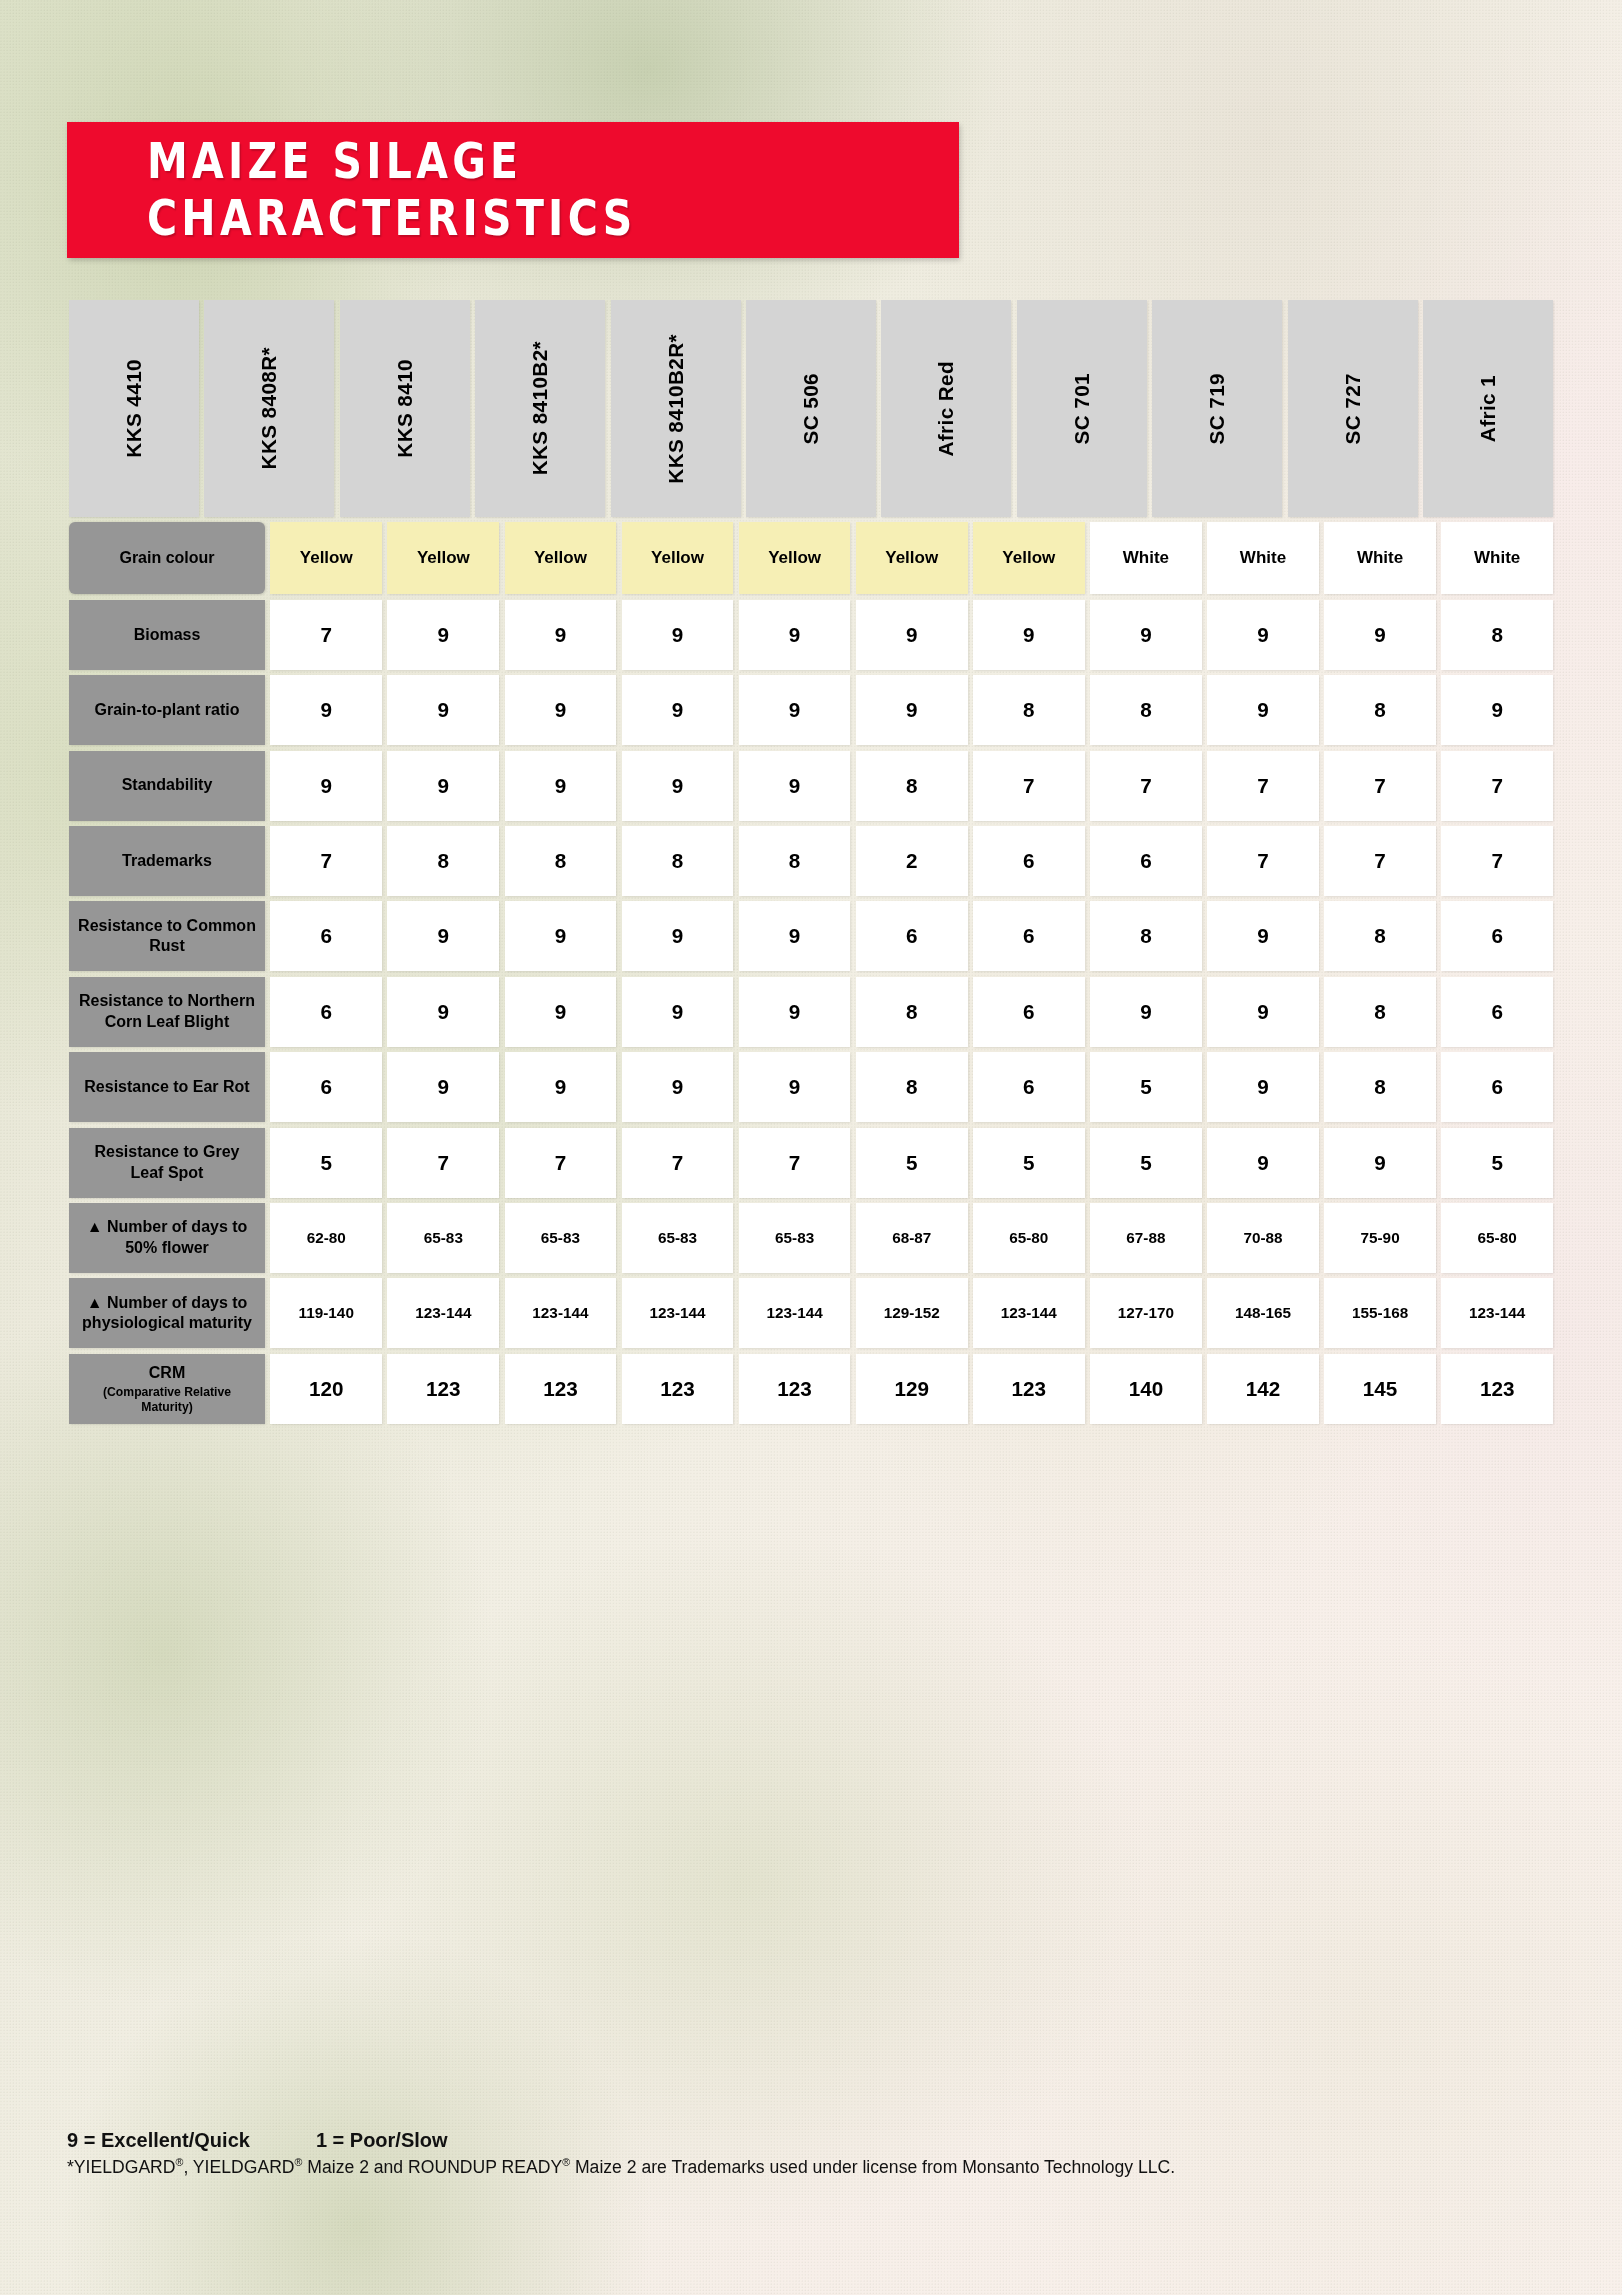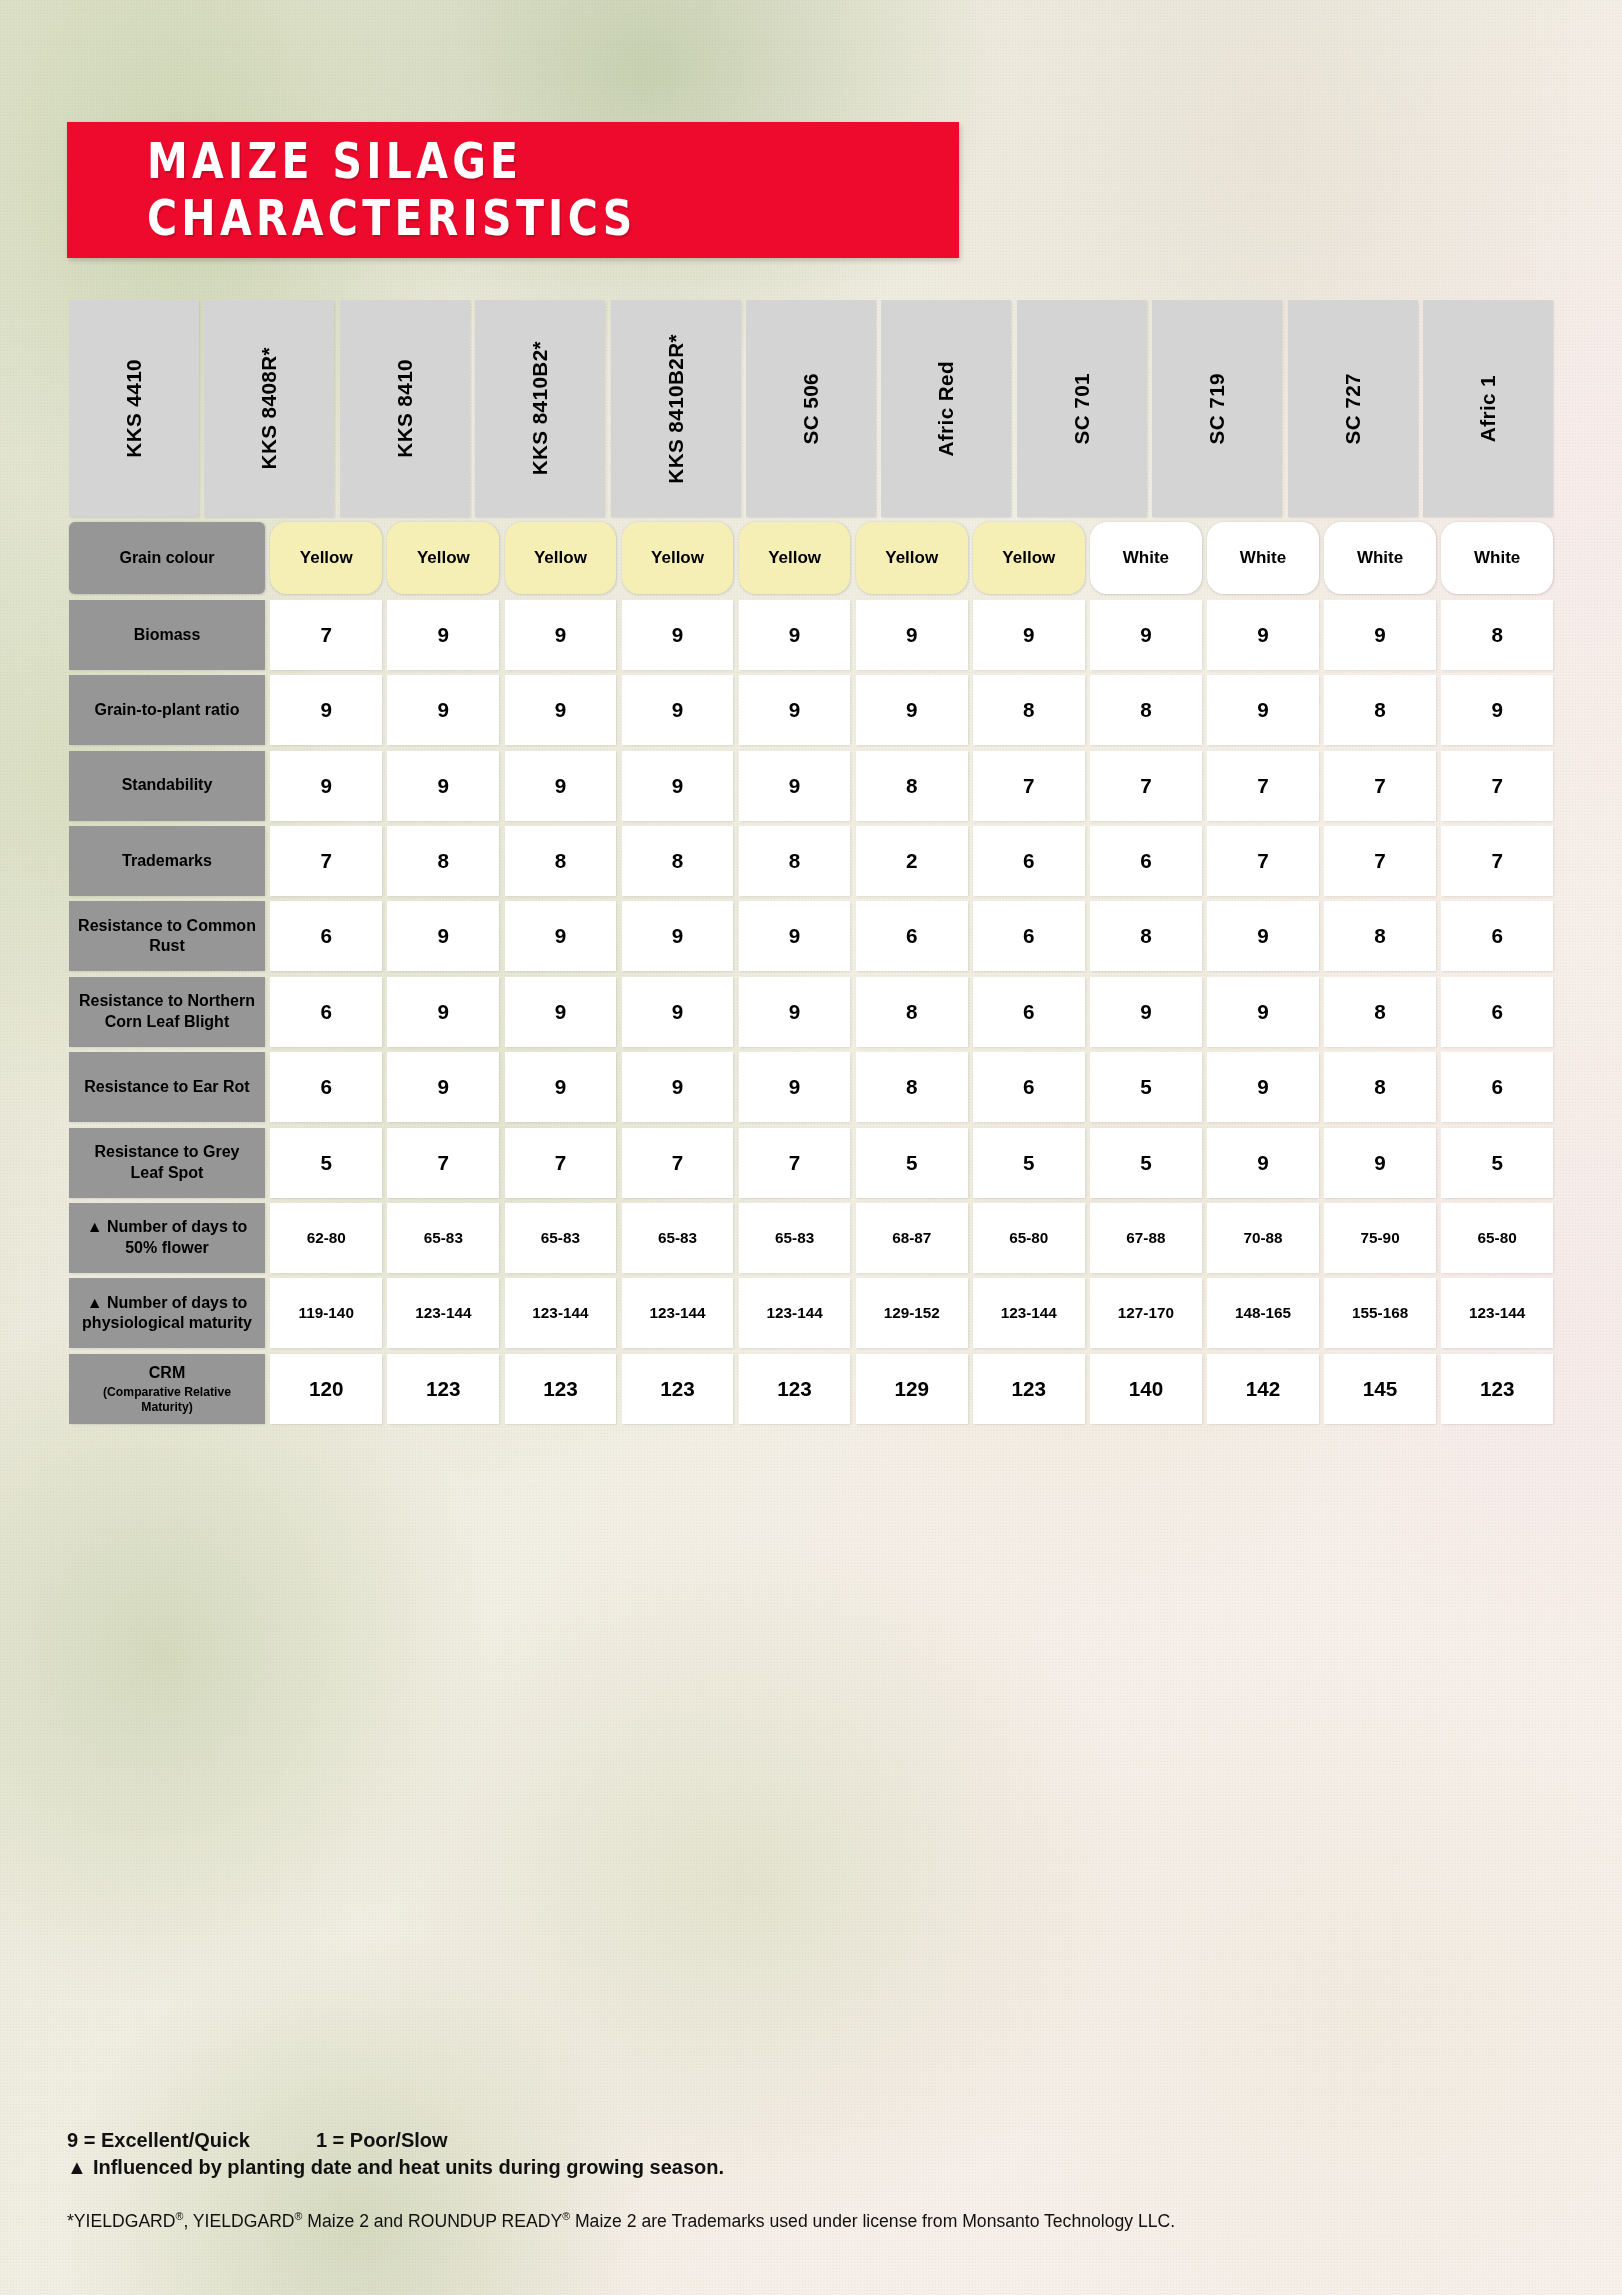--- a/index.html
+++ b/index.html
@@ -152,21 +152,20 @@
   }
 
   
   .grain-row { height: 72px; }
   .grain-row .label-cell { font-size: 16px; border-radius: 6px; }
   .grain-cell {
     flex: 1 1 0;
     font-size: 17px;
     font-weight: bold;
     color: #000;
-    border-radius: 17px;
   }
   .grain-yellow { background: #f6efb5; }
   .grain-white  { background: #ffffff; }
   .r-std   { height: 70px; border-radius: 31px; }
 
   
   #footnotes {
     position: absolute;
     left: 67px;
     top: 2129px;
@@ -437,22 +436,19 @@
         </div>
       </div>
   </div>
 
   <div id="footnotes">
     <div class="fn-line1">
       <span>9 = Excellent/Quick</span>
       <span class="gap"></span>
       <span>1 = Poor/Slow</span>
     </div>
-    <div class="fn-line2">
-      <span class="tri">▲</span><span>Influenced by planting date and heat units during growing season.</span>
-    </div>
     <div class="fn-line3">
       <span>*YIELDGARD</span><sup>®</sup><span>, YIELDGARD</span><sup>®</sup><span> Maize 2 and ROUNDUP READY</span><sup>®</sup><span> Maize 2 are Trademarks used under license from Monsanto Technology LLC.</span>
     </div>
   </div>
 
 </div>
 
 
 </body></html>

